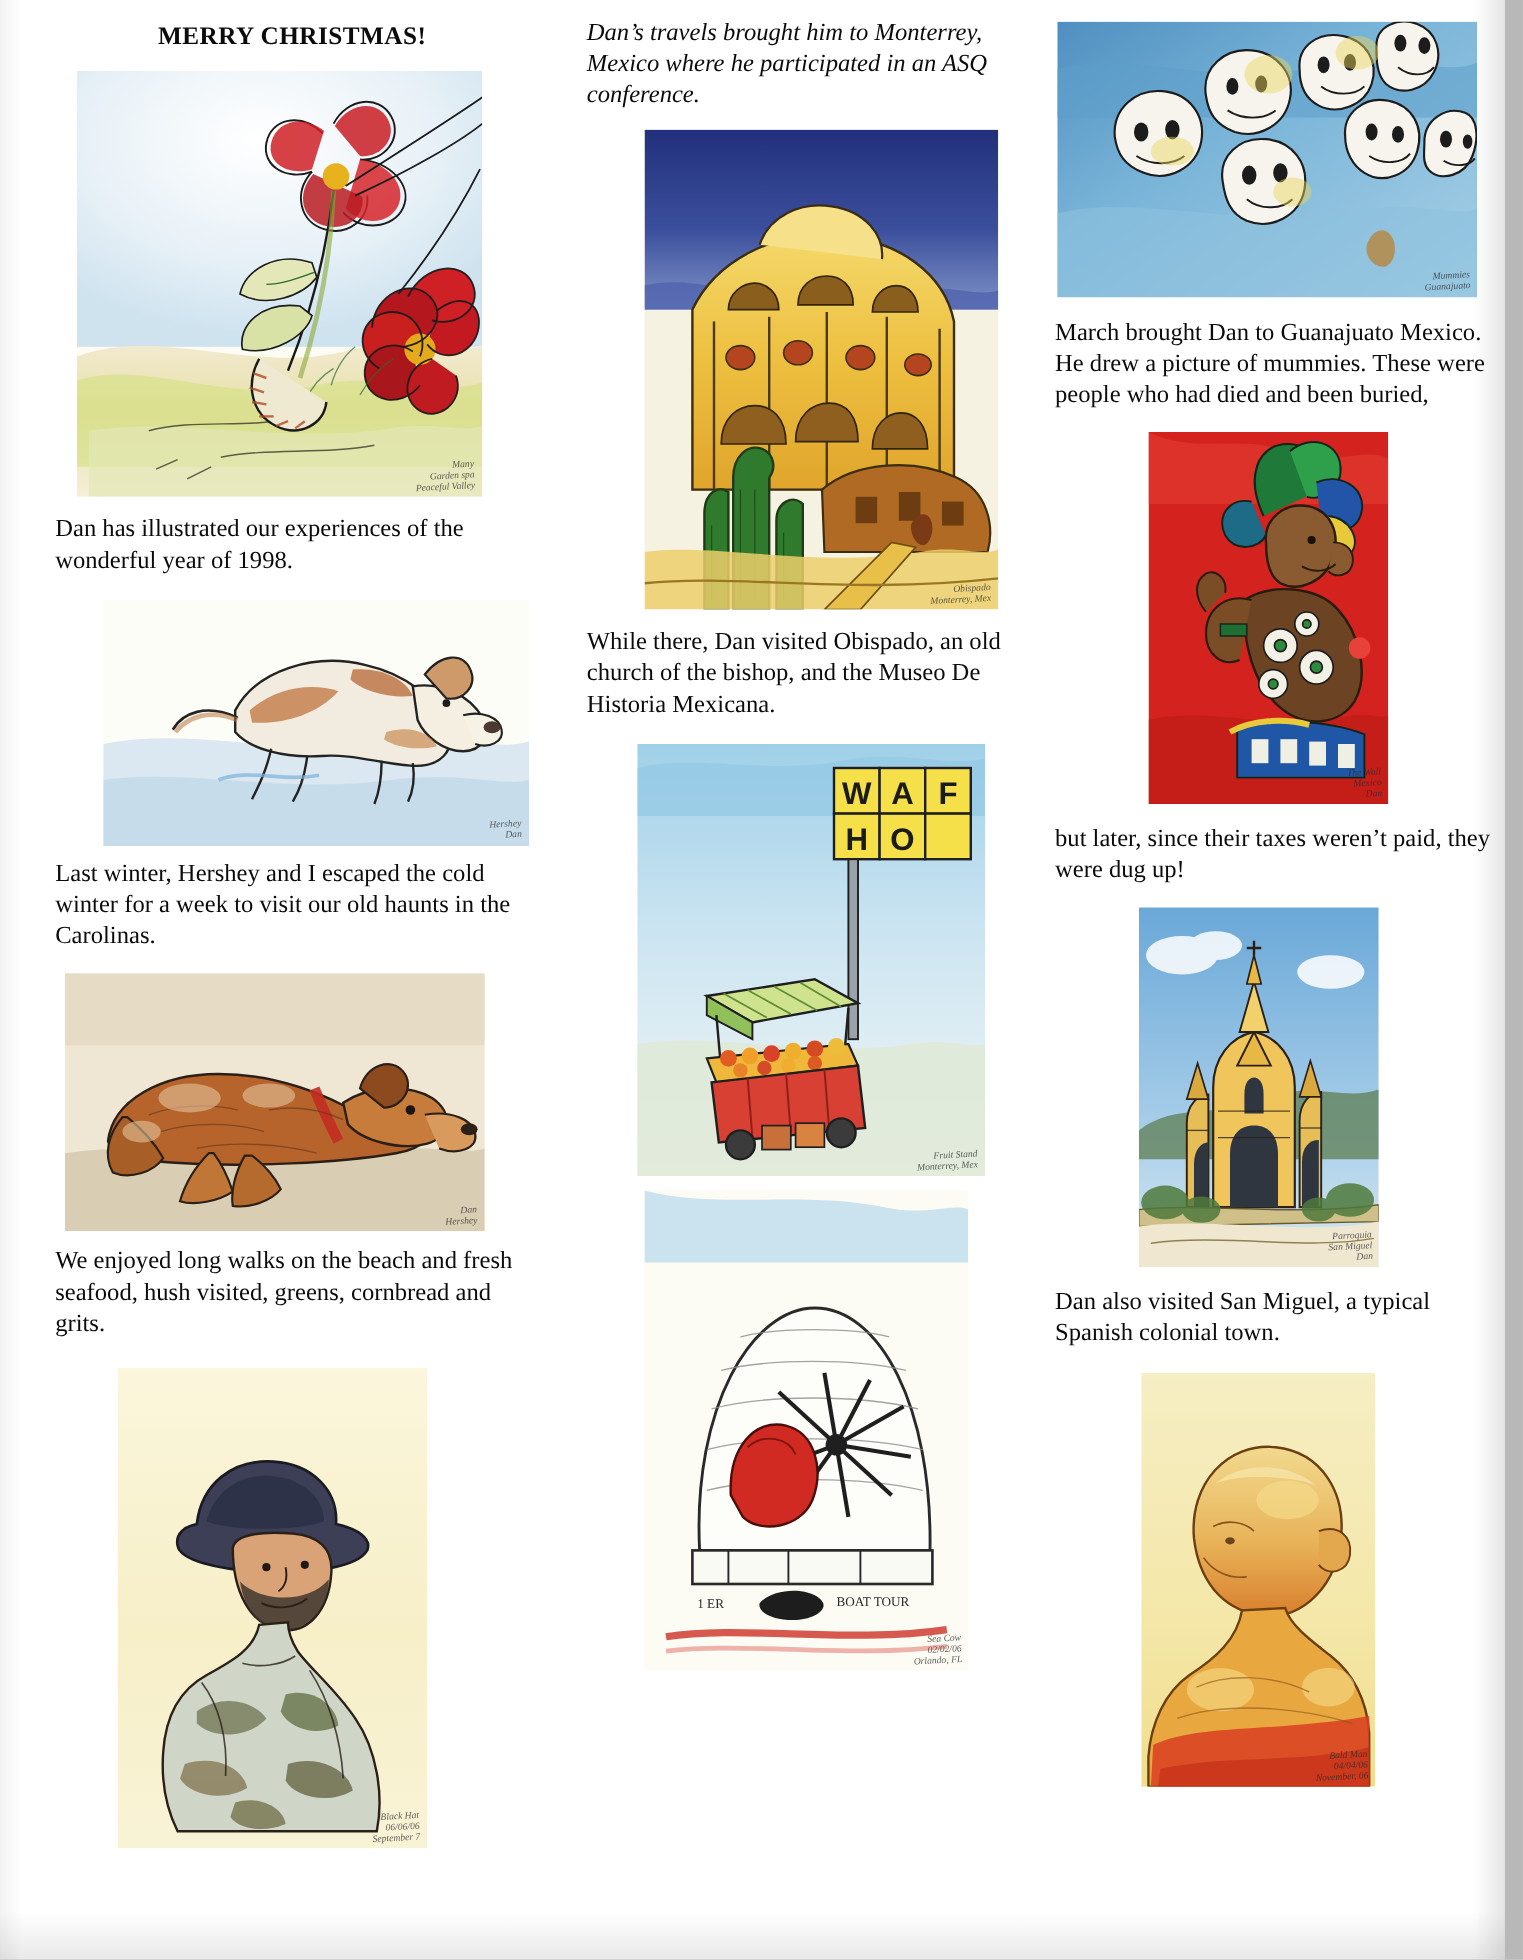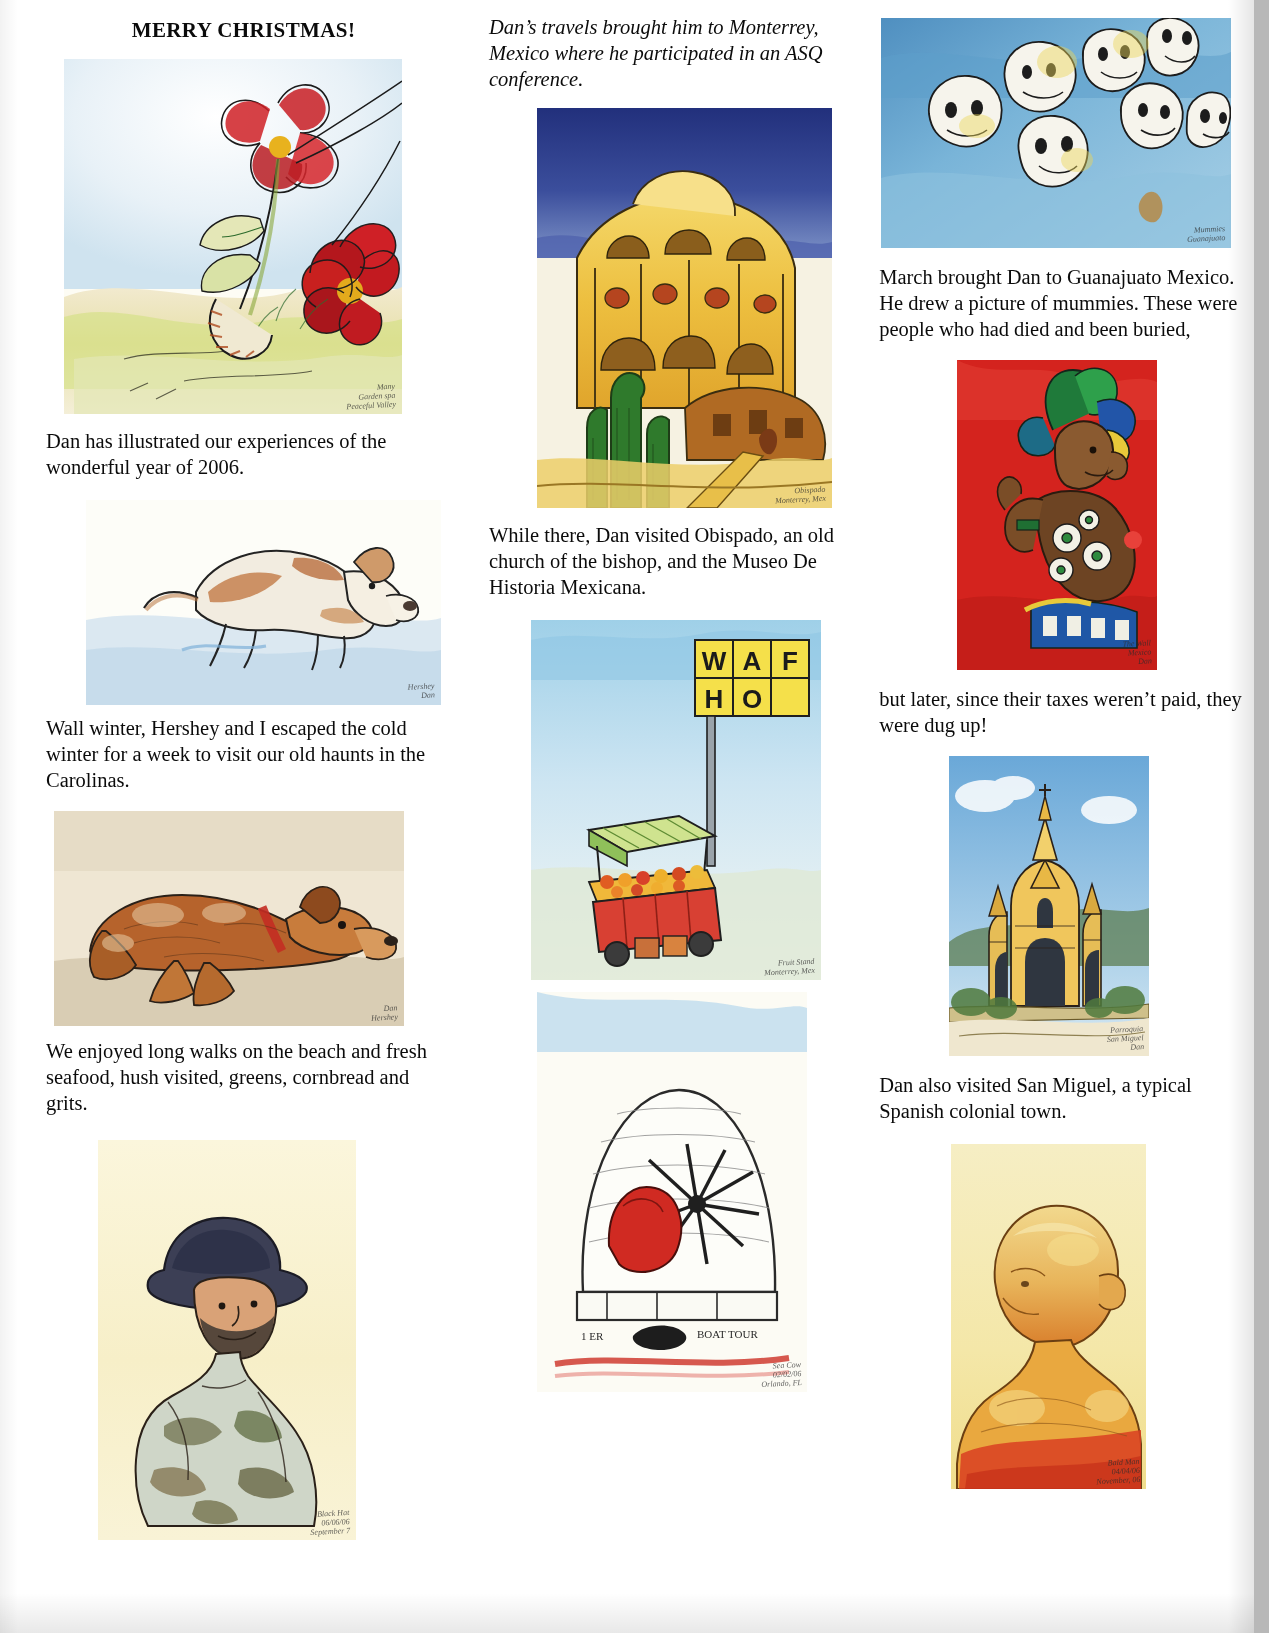--- a/index.html
+++ b/index.html
@@ -207,21 +207,21 @@
               <path d="M166 296 L176 292"></path>
               <path d="M182 298 L190 292"></path>
             </g>
           </g>
         </svg>
         <div class="sig">Many
 Garden spa
 Peaceful Valley</div>
       </div>
 
-      <div class="caption">Dan has illustrated our experiences of the wonderful year of 2006.</div>
+      <div class="caption">Dan has illustrated our experiences of the wonderful year of 1998.</div>
 
       <div class="art art-hershey">
         <svg viewBox="0 0 355 205" preserveAspectRatio="none" aria-hidden="true">
           <rect x="0" y="0" width="355" height="205" fill="#fdfdf8"></rect>
           <path d="M0 120 C 80 104, 160 134, 250 120 C 300 112, 330 126, 355 118 L355 205 L0 205 Z" fill="#cfe0ef" opacity="0.75"></path>
           <path d="M0 150 C 70 140, 150 162, 240 150 C 300 142, 330 156, 355 150 L355 205 L0 205 Z" fill="#b9d3e8" opacity="0.6"></path>
 
           <path d="M110 92 C 128 58, 176 44, 218 54 C 254 62, 276 82, 286 104 C 296 126, 280 140, 256 138 C 230 136, 206 128, 182 130 C 150 132, 122 124, 110 110 Z" fill="#f2ece0" stroke="#232323" stroke-width="2"></path>
 
           <path d="M258 72 C 282 68, 306 80, 316 98 C 324 112, 316 126, 300 126 C 284 126, 268 114, 262 100 Z" fill="#f5efe2" stroke="#232323" stroke-width="2"></path>
@@ -243,21 +243,21 @@
 
           <path d="M112 98 C 86 86, 66 94, 58 108" stroke="#232323" stroke-width="2.2" fill="none"></path>
           <path d="M112 100 C 88 90, 70 98, 60 110" stroke="#b9773f" stroke-width="4" fill="none" opacity="0.55"></path>
 
           <path d="M96 150 C 120 140, 150 152, 180 146" stroke="#7fb0d8" stroke-width="3" fill="none" opacity="0.7"></path>
         </svg>
         <div class="sig">Hershey
 Dan</div>
       </div>
 
-      <div class="caption tight">Wall winter, Hershey and I escaped the cold winter for a week to visit our old haunts in the Carolinas.</div>
+      <div class="caption tight">Last winter, Hershey and I escaped the cold winter for a week to visit our old haunts in the Carolinas.</div>
 
       <div class="art art-dog">
         <svg viewBox="0 0 350 215" preserveAspectRatio="none" aria-hidden="true">
           <rect x="0" y="0" width="350" height="215" fill="#efe6d3"></rect>
           <rect x="0" y="0" width="350" height="60" fill="#e6dcc6"></rect>
           <path d="M0 150 C 80 138, 170 158, 260 148 C 310 142, 332 152, 350 146 L350 215 L0 215 Z" fill="#d9cdb4"></path>
 
           <path d="M36 140 C 40 106, 80 84, 128 84 C 170 84, 204 96, 232 110 C 258 122, 286 126, 306 120 C 312 132, 300 146, 276 150 C 230 158, 150 162, 92 158 C 62 156, 40 152, 36 140 Z" fill="#b6632c" stroke="#2a2018" stroke-width="2"></path>
 
           <path d="M232 108 C 252 94, 286 92, 306 104 C 324 116, 322 136, 302 142 C 280 148, 248 140, 236 126 Z" fill="#c87c3c" stroke="#2a2018" stroke-width="2"></path>

